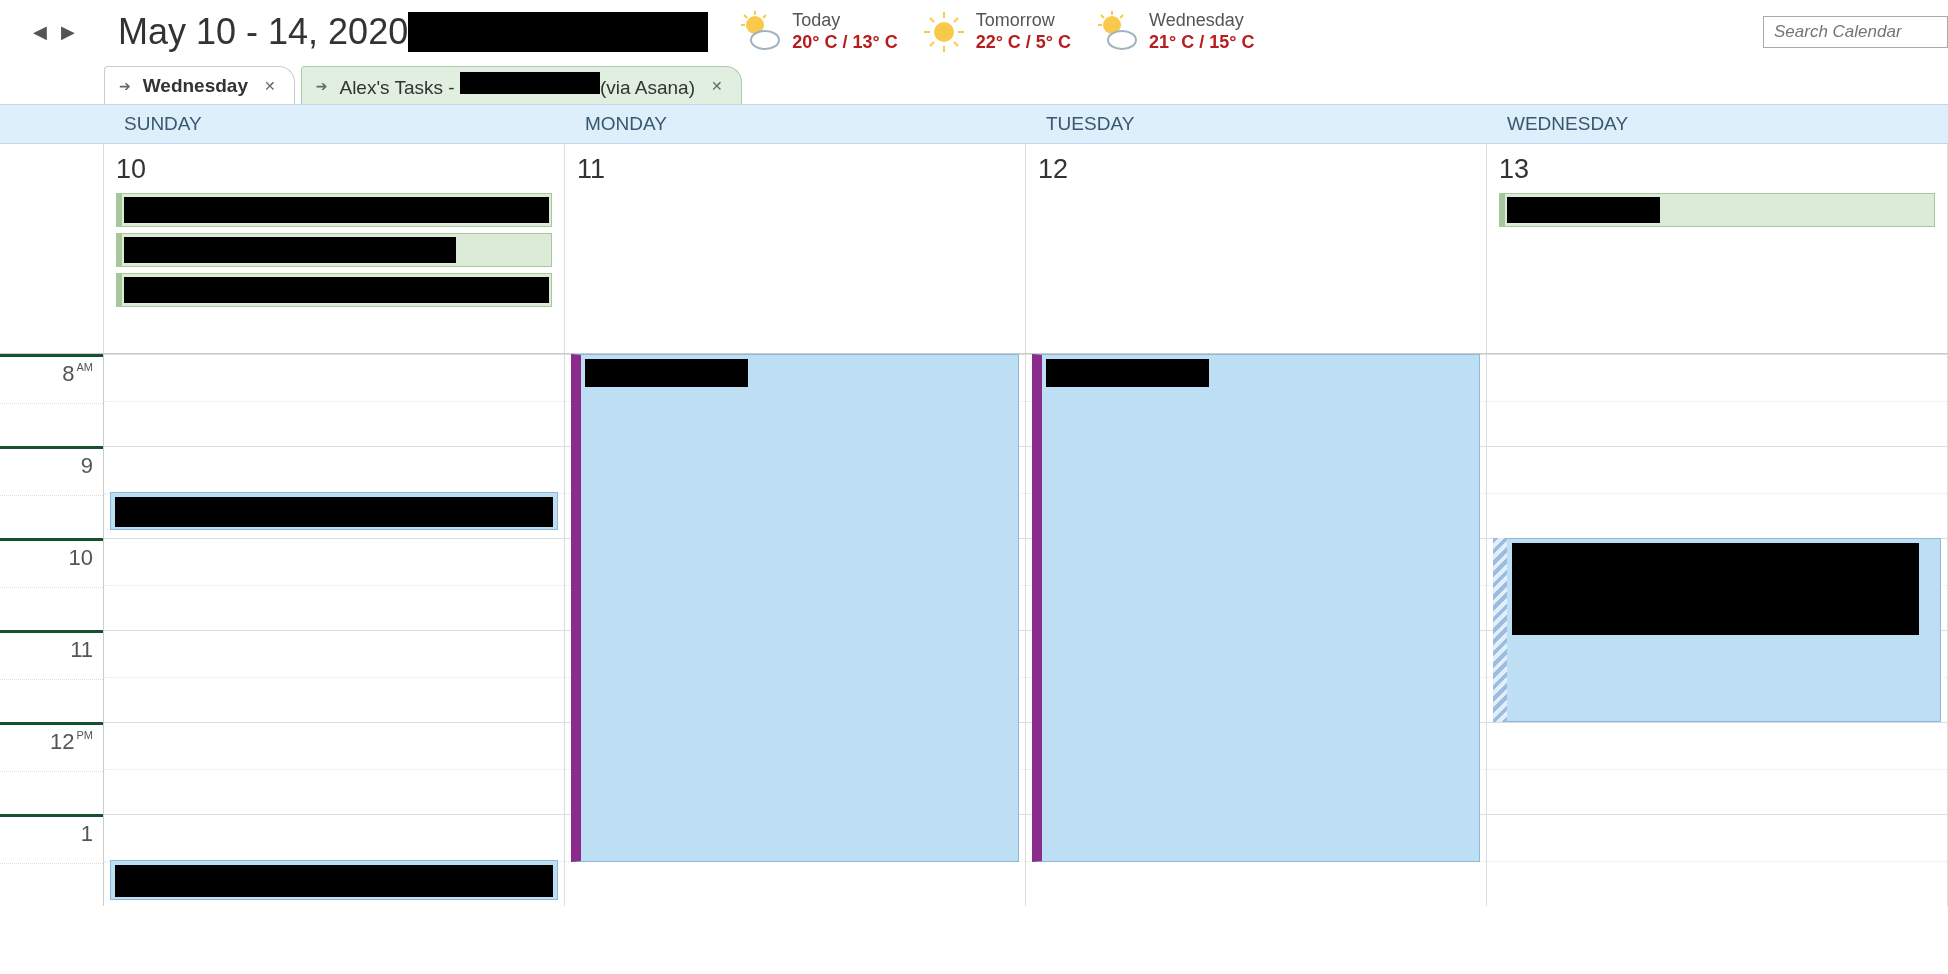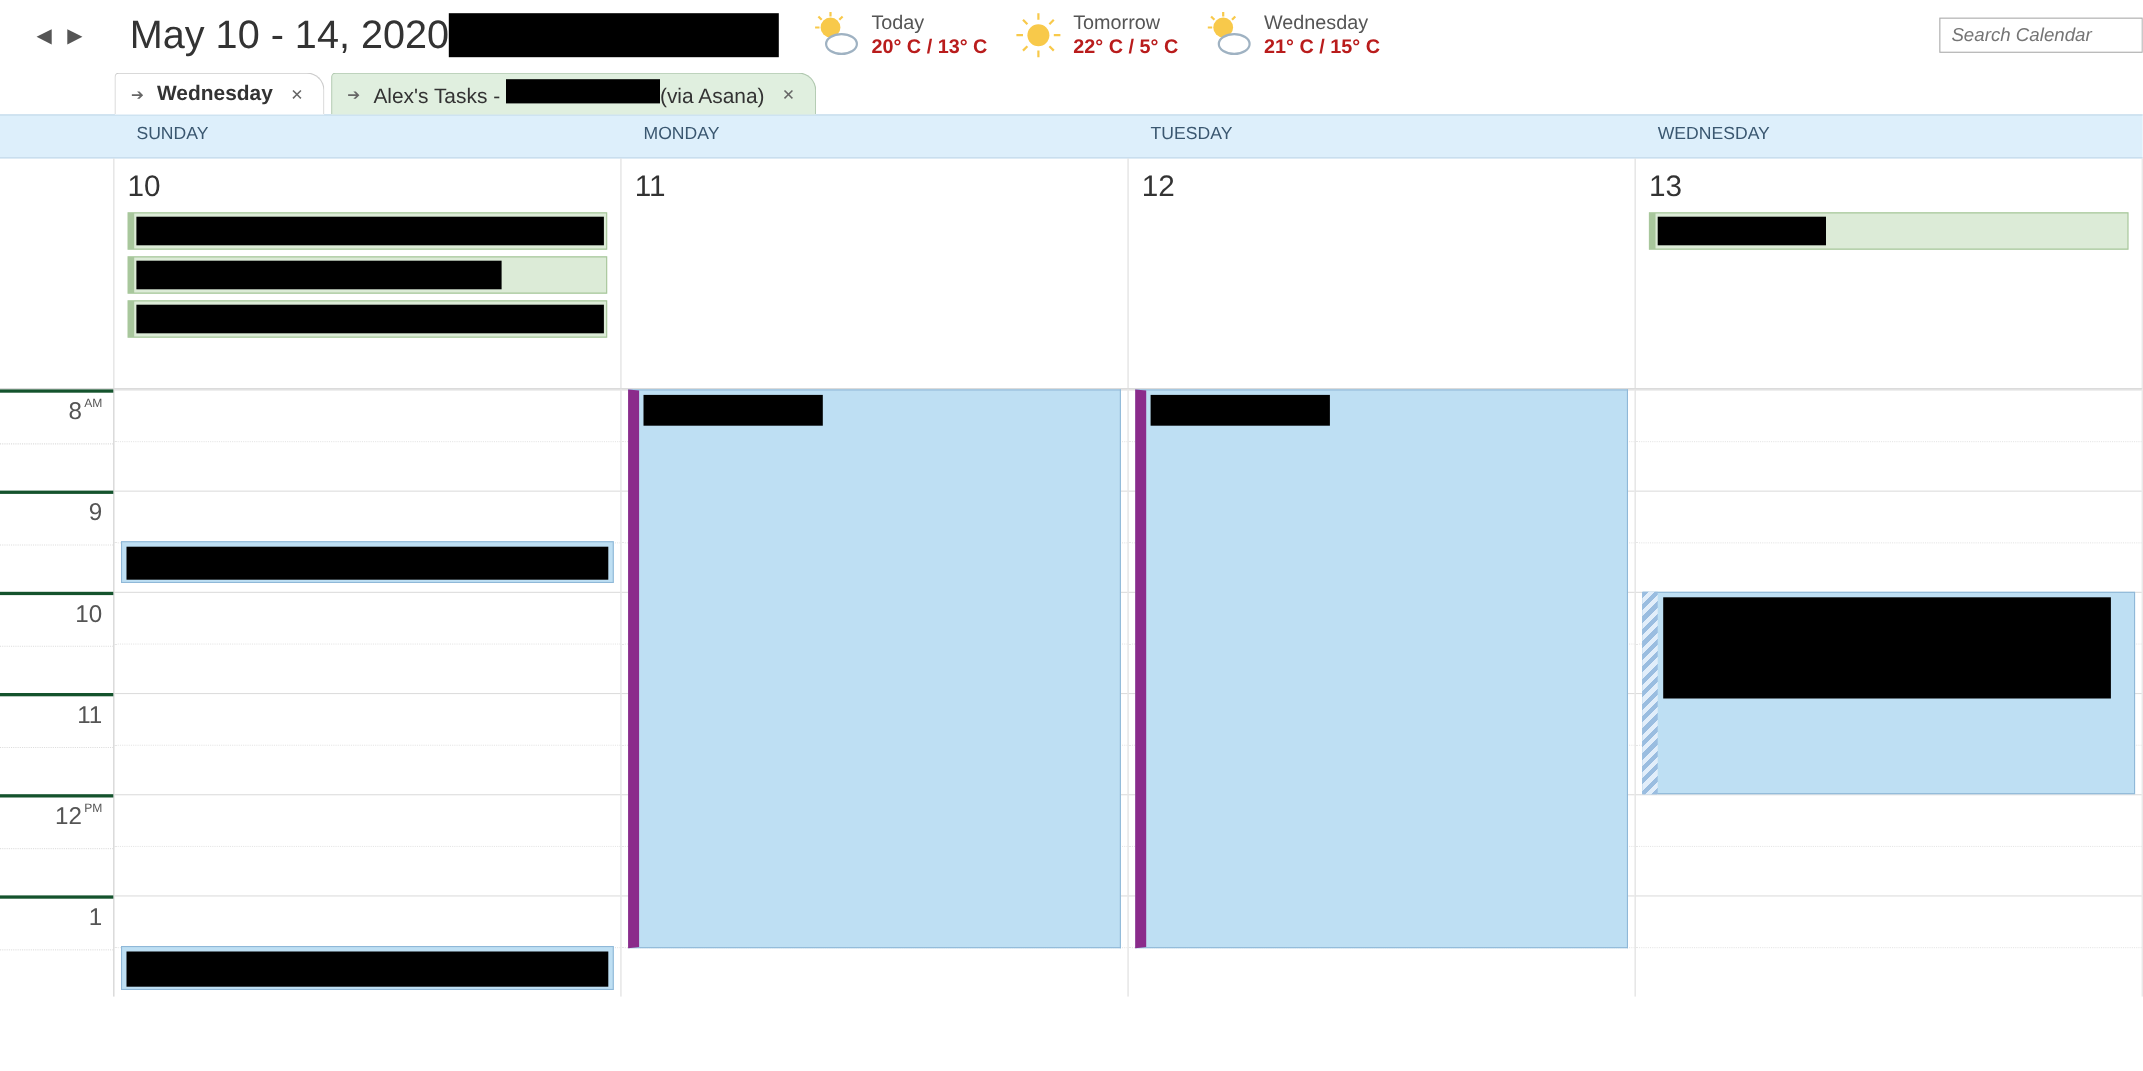--- a/index.html
+++ b/index.html
@@ -103,21 +103,21 @@
 .days-header-row {
   display: grid;
   grid-template-columns: 104px repeat(4, 1fr);
   background: #ddeffb;
   border-top: 1px solid #c0d8e8;
   border-bottom: 1px solid #c0d8e8;
   height: 40px;
 }
 .day-header {
   padding: 8px 0 0 20px;
-  font-size: 16px;
+  font-size: 19px;
   color: #3a5770;
 }
 
 
 .allday-row {
   display: grid;
   grid-template-columns: 104px repeat(4, 1fr);
   min-height: 210px;
   border-bottom: 1px solid #ccc;
 }

